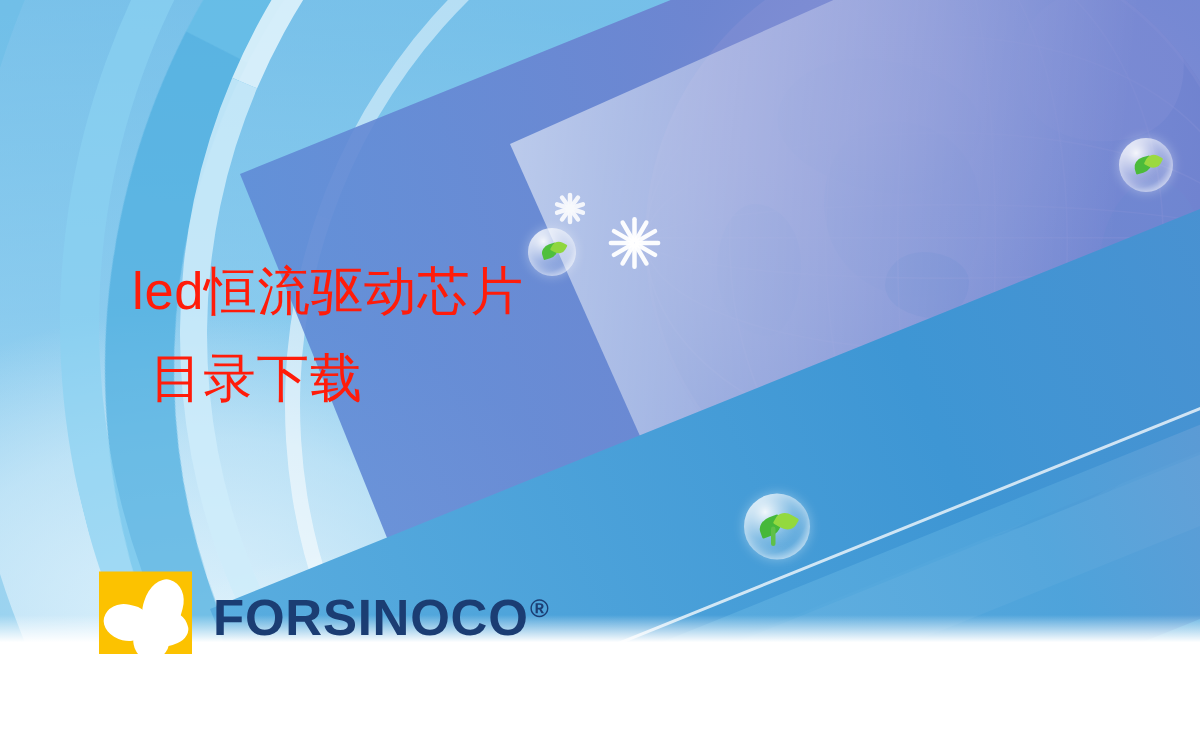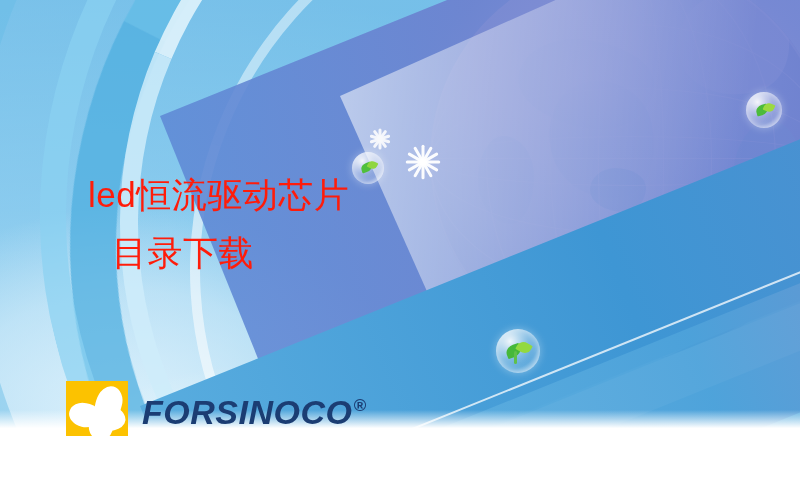--- a/index.html
+++ b/index.html
@@ -168,33 +168,33 @@
 
   
   .headline{
     position:absolute;left:0;top:166px;width:430px;
     color:#FF1C0A;
     font-family:"Liberation Sans", sans-serif;
     font-size:35px;line-height:58px;font-weight:400;
     letter-spacing:.5px;white-space:nowrap;
   }
   .hl-1{padding-left:88px;}
-  .hl-2{padding-left:100px;margin-left:12px;}
+  .hl-2{padding-left:100px;}
 
   
   .logo{position:absolute;left:66px;top:381px;display:flex;align-items:center;}
   .logo-mark{
     position:relative;width:62px;height:62px;background:#FCC200;flex:0 0 auto;
   }
   .petal{position:absolute;background:#FFFFFF;}
   .p-tr{width:26px;height:34px;left:30px;top:5px;border-radius:60% 62% 46% 52%/66% 58% 44% 48%;transform:rotate(16deg);}
   .p-r {width:24px;height:22px;left:35px;top:27px;border-radius:58% 60% 52% 48%/56% 62% 46% 50%;transform:rotate(-22deg);}
   .p-l {width:30px;height:24px;left:3px;top:22px;border-radius:58% 48% 58% 62%/62% 46% 56% 58%;transform:rotate(14deg);}
   .p-b {width:24px;height:24px;left:23px;top:35px;border-radius:50% 56% 60% 52%/52% 52% 60% 58%;transform:rotate(-10deg);}
-  .logo-text{margin-left:14px;line-height:1;font-style:italic;}
+  .logo-text{margin-left:14px;line-height:1;}
   .brand{
     font-family:"Liberation Sans", sans-serif;
     font-size:34px;font-weight:bold;color:#1B3D73;
     letter-spacing:.5px;display:flex;align-items:flex-start;
   }
   .brand .reg{font-size:17px;margin-left:1px;margin-top:2px;}
   .tagline{
     font-family:"Liberation Sans", sans-serif;
     font-size:15.5px;color:#0D1420;margin-top:4px;letter-spacing:.1px;
   }

